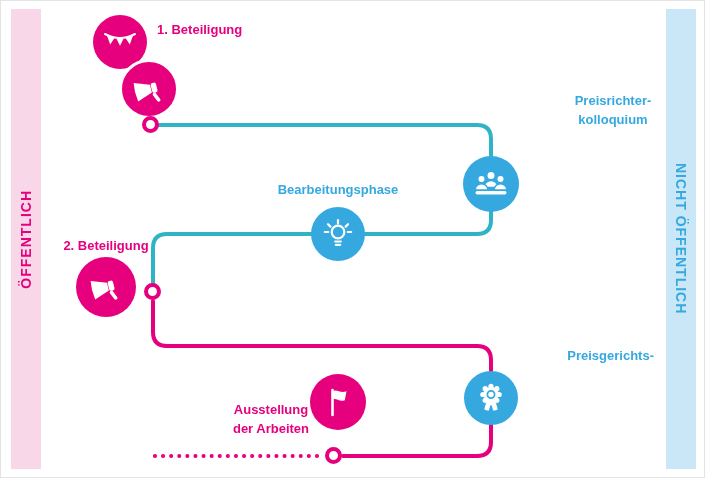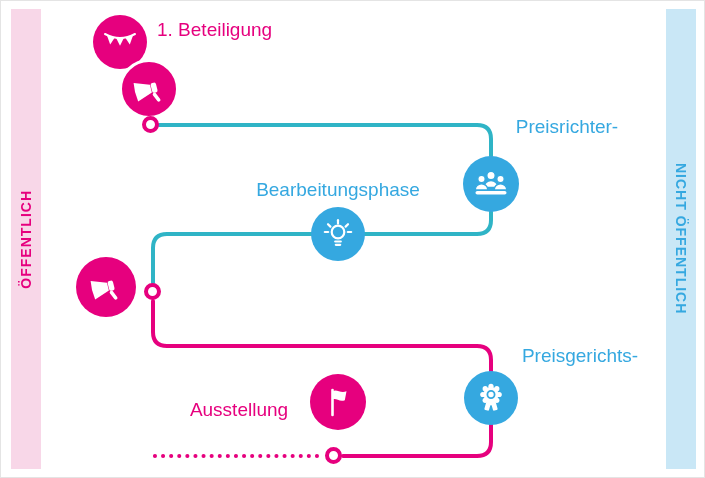--- a/index.html
+++ b/index.html
@@ -18,21 +18,21 @@
   .wires{position:absolute;left:0;top:0;z-index:2;}
   .wires path{fill:none;stroke-width:4;stroke-linecap:round;}
   .wire-teal{stroke:var(--teal);}
   .wire-pink{stroke:var(--pink);}
   .wire-dotted{stroke:var(--pink);stroke-width:3.5;stroke-dasharray:0.1 8;}
   .node{position:absolute;border-radius:50%;display:flex;align-items:center;justify-content:center;z-index:4;}
   .node.pink{background:var(--pink);}
   .node.blue{background:var(--blue);}
   .node.ring{border:3px solid #fff;box-sizing:border-box;}
   .oc{position:absolute;width:9px;height:9px;border:4px solid var(--pink);border-radius:50%;background:#fff;z-index:5;}
-  .label{position:absolute;font-weight:normal;font-size:19px;line-height:18.5px;z-index:3;}
+  .label{position:absolute;font-weight:bold;font-size:13px;line-height:18.5px;z-index:3;}
   .label.pink-text{color:var(--pink);}
   .label.blue-text{color:var(--blue);}
   .center{text-align:center;}
   .gap-top{margin-top:5px;}
   .icon-sep{stroke:var(--blue);}
 </style>
 </head>
 <body>
 
 <div class="stage">
@@ -80,54 +80,58 @@
         <circle cx="20" cy="11.5" r="4.2"></circle>
         <path d="M13 23.5 a7 7 0 0 1 14 0 z"></path>
         <circle cx="10.5" cy="15" r="3.7"></circle>
         <path d="M4.2 26 a6.3 6.3 0 0 1 12.6 0 z"></path>
         <circle cx="29.5" cy="15" r="3.7"></circle>
         <path d="M23.2 26 a6.3 6.3 0 0 1 12.6 0 z"></path>
         <rect x="4.5" y="27" width="31" height="3.6" rx="1.8" stroke="none"></rect>
       </g>
     </svg>
   </div>
-  <div class="label blue-text center" style="left:488px;top:90px;width:156px;line-height:19px;margin-top:26px;">
+  <div class="label blue-text center" style="left:534px;top:90px;width:156px;line-height:19px;">
     <div>Preisrichter-</div>
+    <div>kolloquium</div>
   </div>
 
   <div class="label blue-text center" style="left:247px;top:180px;width:180px;">
     <div>Bearbeitungsphase</div>
   </div>
   <div class="node blue" style="left:310px;top:206px;width:54px;height:54px;">
     <svg width="36" height="36" viewBox="0 0 36 36">
       <g fill="none" stroke="#fff" stroke-width="2.2" stroke-linecap="round">
         <circle cx="18" cy="16" r="6.3"></circle>
         <path d="M15.2 25.5 h5.6"></path>
         <path d="M15.8 28.8 h4.4"></path>
         <path d="M18 4.2 v3.4"></path>
         <path d="M8 8.2 l2.4 2.4"></path>
         <path d="M28 8.2 l-2.4 2.4"></path>
         <path d="M4.8 16 h3.4"></path>
         <path d="M27.8 16 h3.4"></path>
       </g>
     </svg>
   </div>
 
+  <div class="label pink-text center" style="left:44px;top:236px;width:122px;">
+    <div>2. Beteiligung</div>
+  </div>
   <div class="node pink" style="left:75px;top:256px;width:60px;height:60px;">
     <svg width="36" height="36" viewBox="0 0 36 36">
       <g transform="rotate(-14 18 18)">
         <path d="M4.5 8.5 L20 14 L20 22 L4.5 27.5 Q2.8 18 4.5 8.5 Z" fill="#fff"></path>
         <rect x="20.5" y="13" width="5.5" height="10" rx="2" fill="#fff"></rect>
         <path d="M22 24.5 L24.8 31" stroke="#fff" stroke-width="3.5" stroke-linecap="round" fill="none"></path>
       </g>
     </svg>
   </div>
   <div class="oc" style="left:143px;top:282px;"></div>
 
-  <div class="label blue-text center" style="left:505px;top:346px;width:148px;">
+  <div class="label blue-text center" style="left:505px;top:346px;width:148px;text-align:right;">
     <div>Preisgerichts-</div>
   </div>
   <div class="node blue" style="left:463px;top:370px;width:54px;height:54px;">
     <svg width="36" height="36" viewBox="0 0 36 36">
       <g fill="#fff">
         <rect x="12.6" y="19" width="4.8" height="11.5" rx="1.2" transform="rotate(16 15 24.8)"></rect>
         <rect x="18.6" y="19" width="4.8" height="11.5" rx="1.2" transform="rotate(-16 21 24.8)"></rect>
         <circle cx="26.2" cy="14.5" r="2.6"></circle>
           <circle cx="23.8" cy="20.3" r="2.6"></circle>
         <circle cx="18" cy="22.7" r="2.6"></circle>
@@ -135,22 +139,23 @@
         <circle cx="9.8" cy="14.5" r="2.6"></circle>
           <circle cx="12.2" cy="8.7" r="2.6"></circle>
         <circle cx="18" cy="6.3" r="2.6"></circle>
           <circle cx="23.8" cy="8.7" r="2.6"></circle>
         <circle cx="18" cy="14.5" r="7.6"></circle>
       </g>
       <circle cx="18" cy="14.5" r="3.6" fill="none" class="icon-sep" stroke-width="1.8"></circle>
     </svg>
   </div>
 
-  <div class="label pink-text center" style="left:184px;top:400px;width:108px;">
+  <div class="label pink-text center" style="left:216px;top:400px;width:108px;">
     <div>Ausstellung</div>
+    <div>der Arbeiten</div>
   </div>
   <div class="node pink" style="left:309px;top:373px;width:56px;height:56px;">
     <svg width="36" height="36" viewBox="0 0 36 36">
       <path d="M12.5 6 V31" stroke="#fff" stroke-width="2.6" stroke-linecap="round" fill="none"></path>
       <path d="M12.5 7.2 C17 4.8 20.5 9.6 26.5 7.2 L24.8 16.2 C19.5 18.4 16 13.6 12.5 15.6 Z" fill="#fff"></path>
     </svg>
   </div>
   <div class="oc" style="left:324px;top:446px;"></div>
 
 </div>

